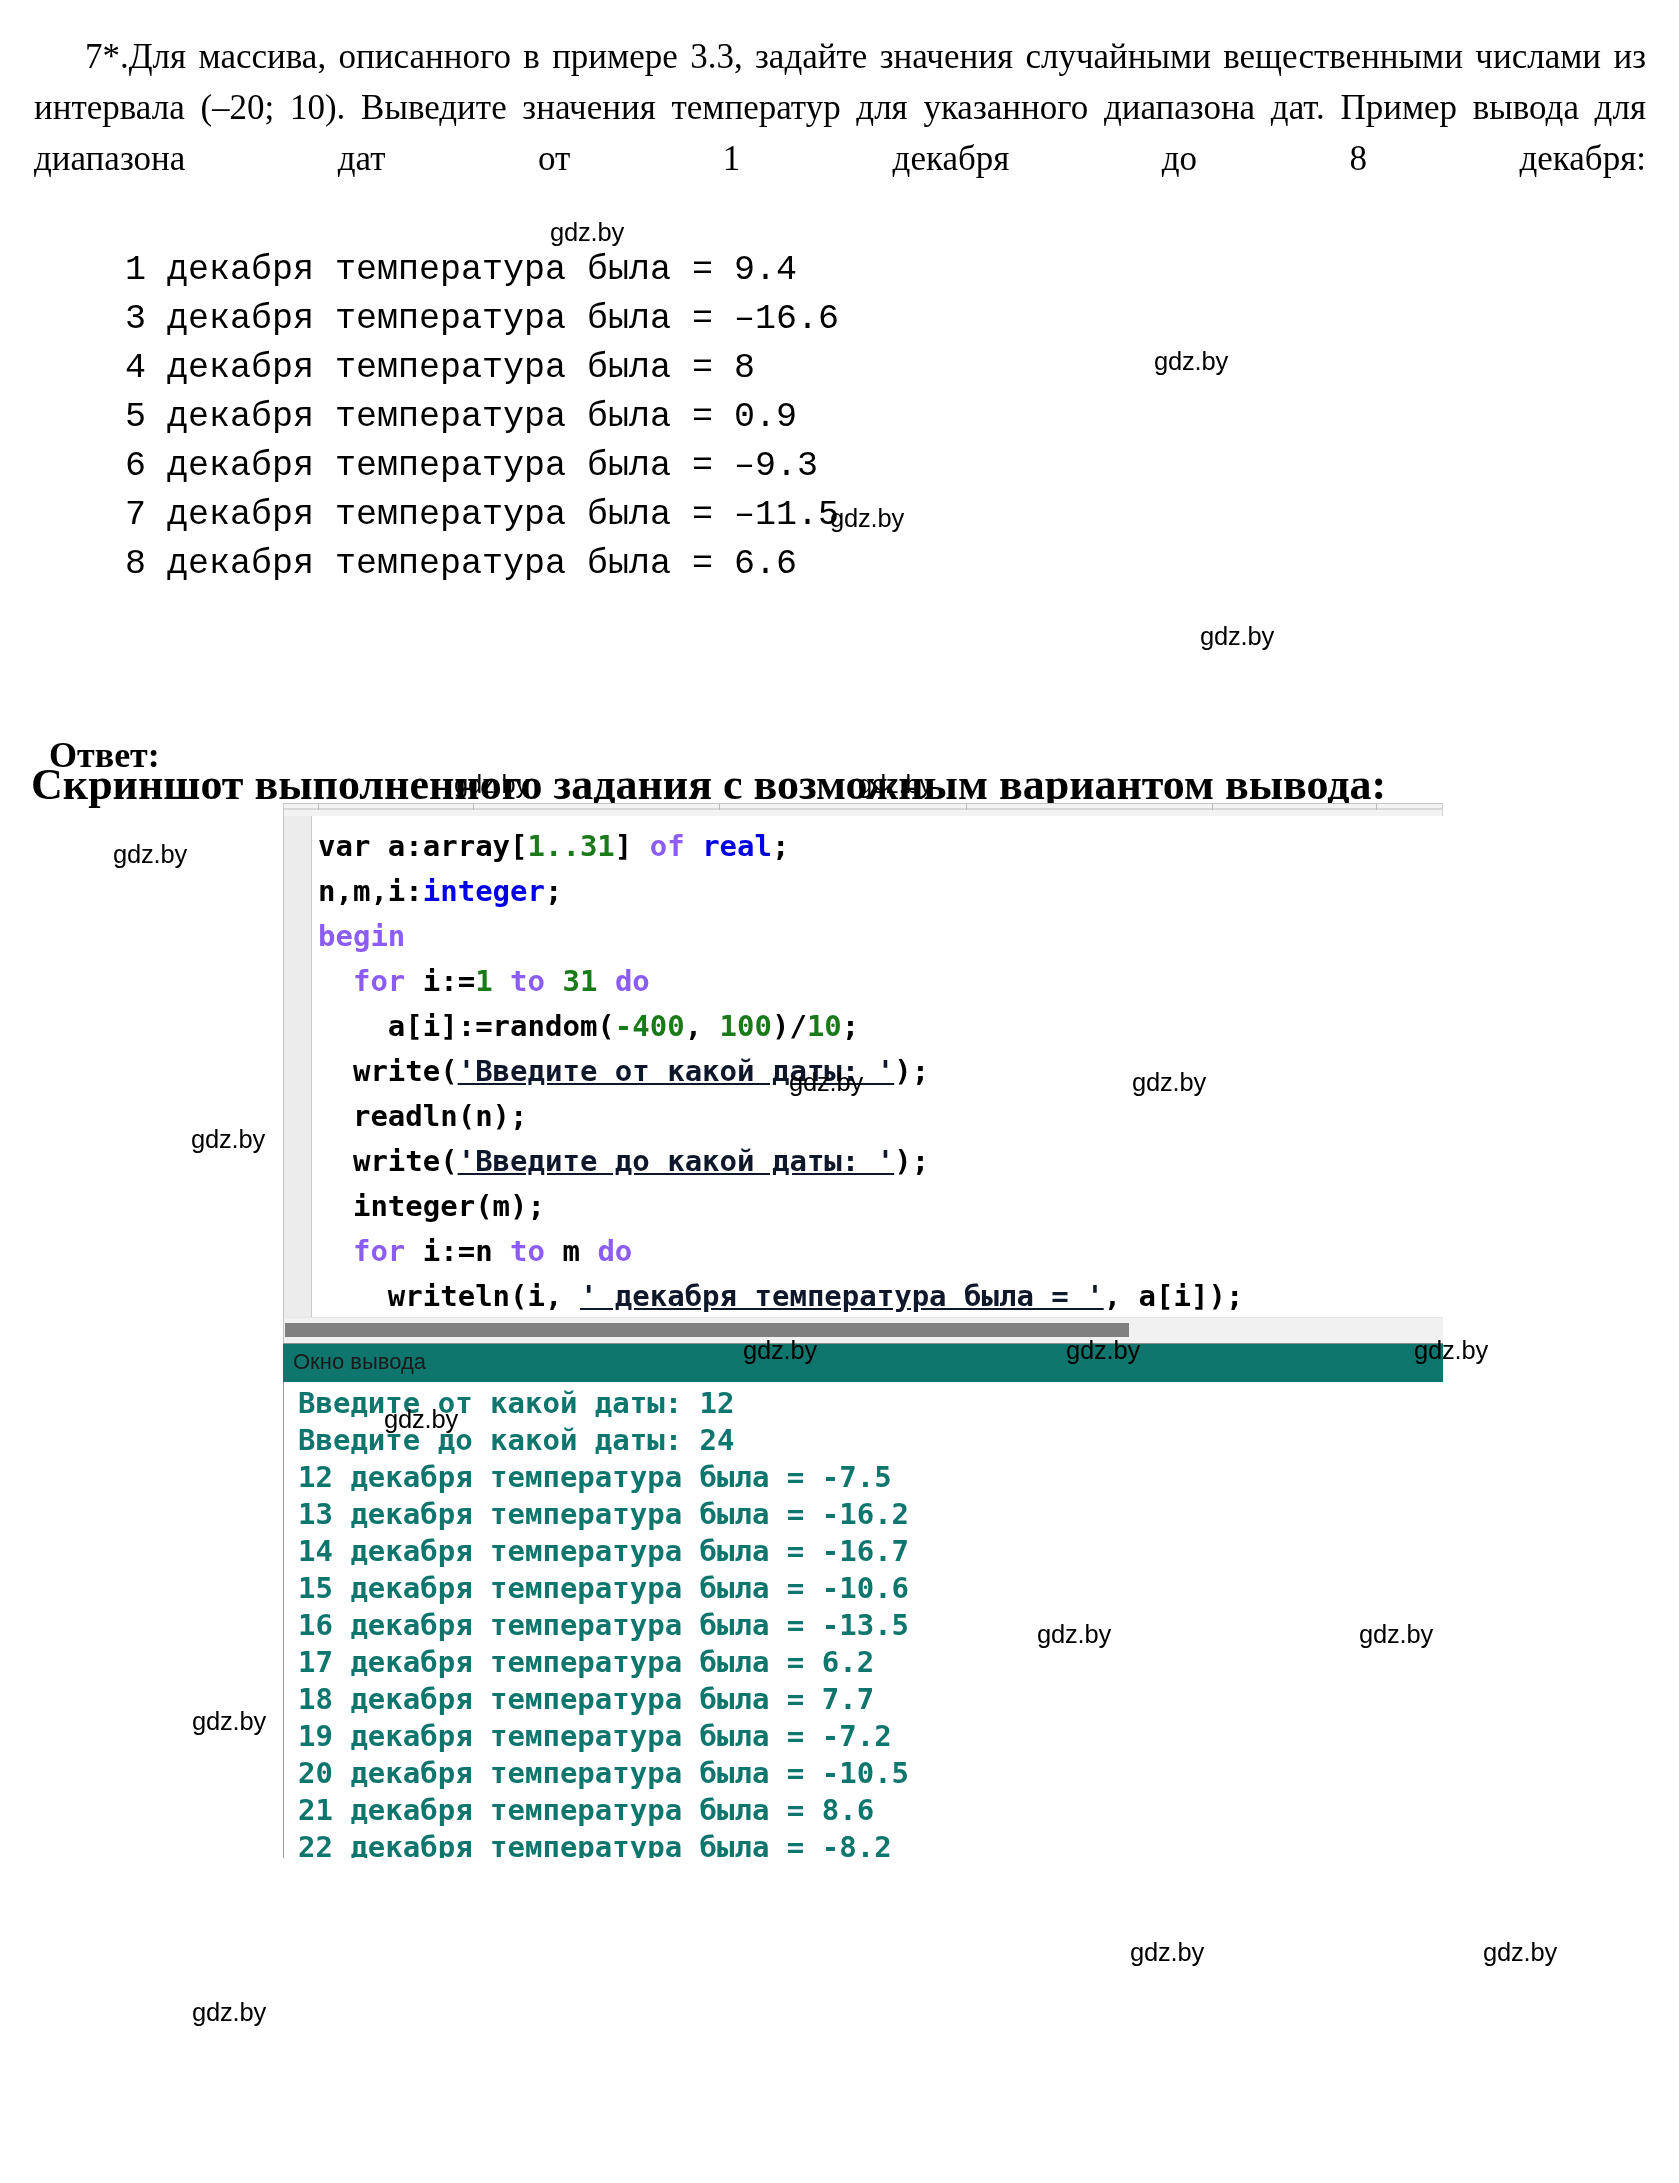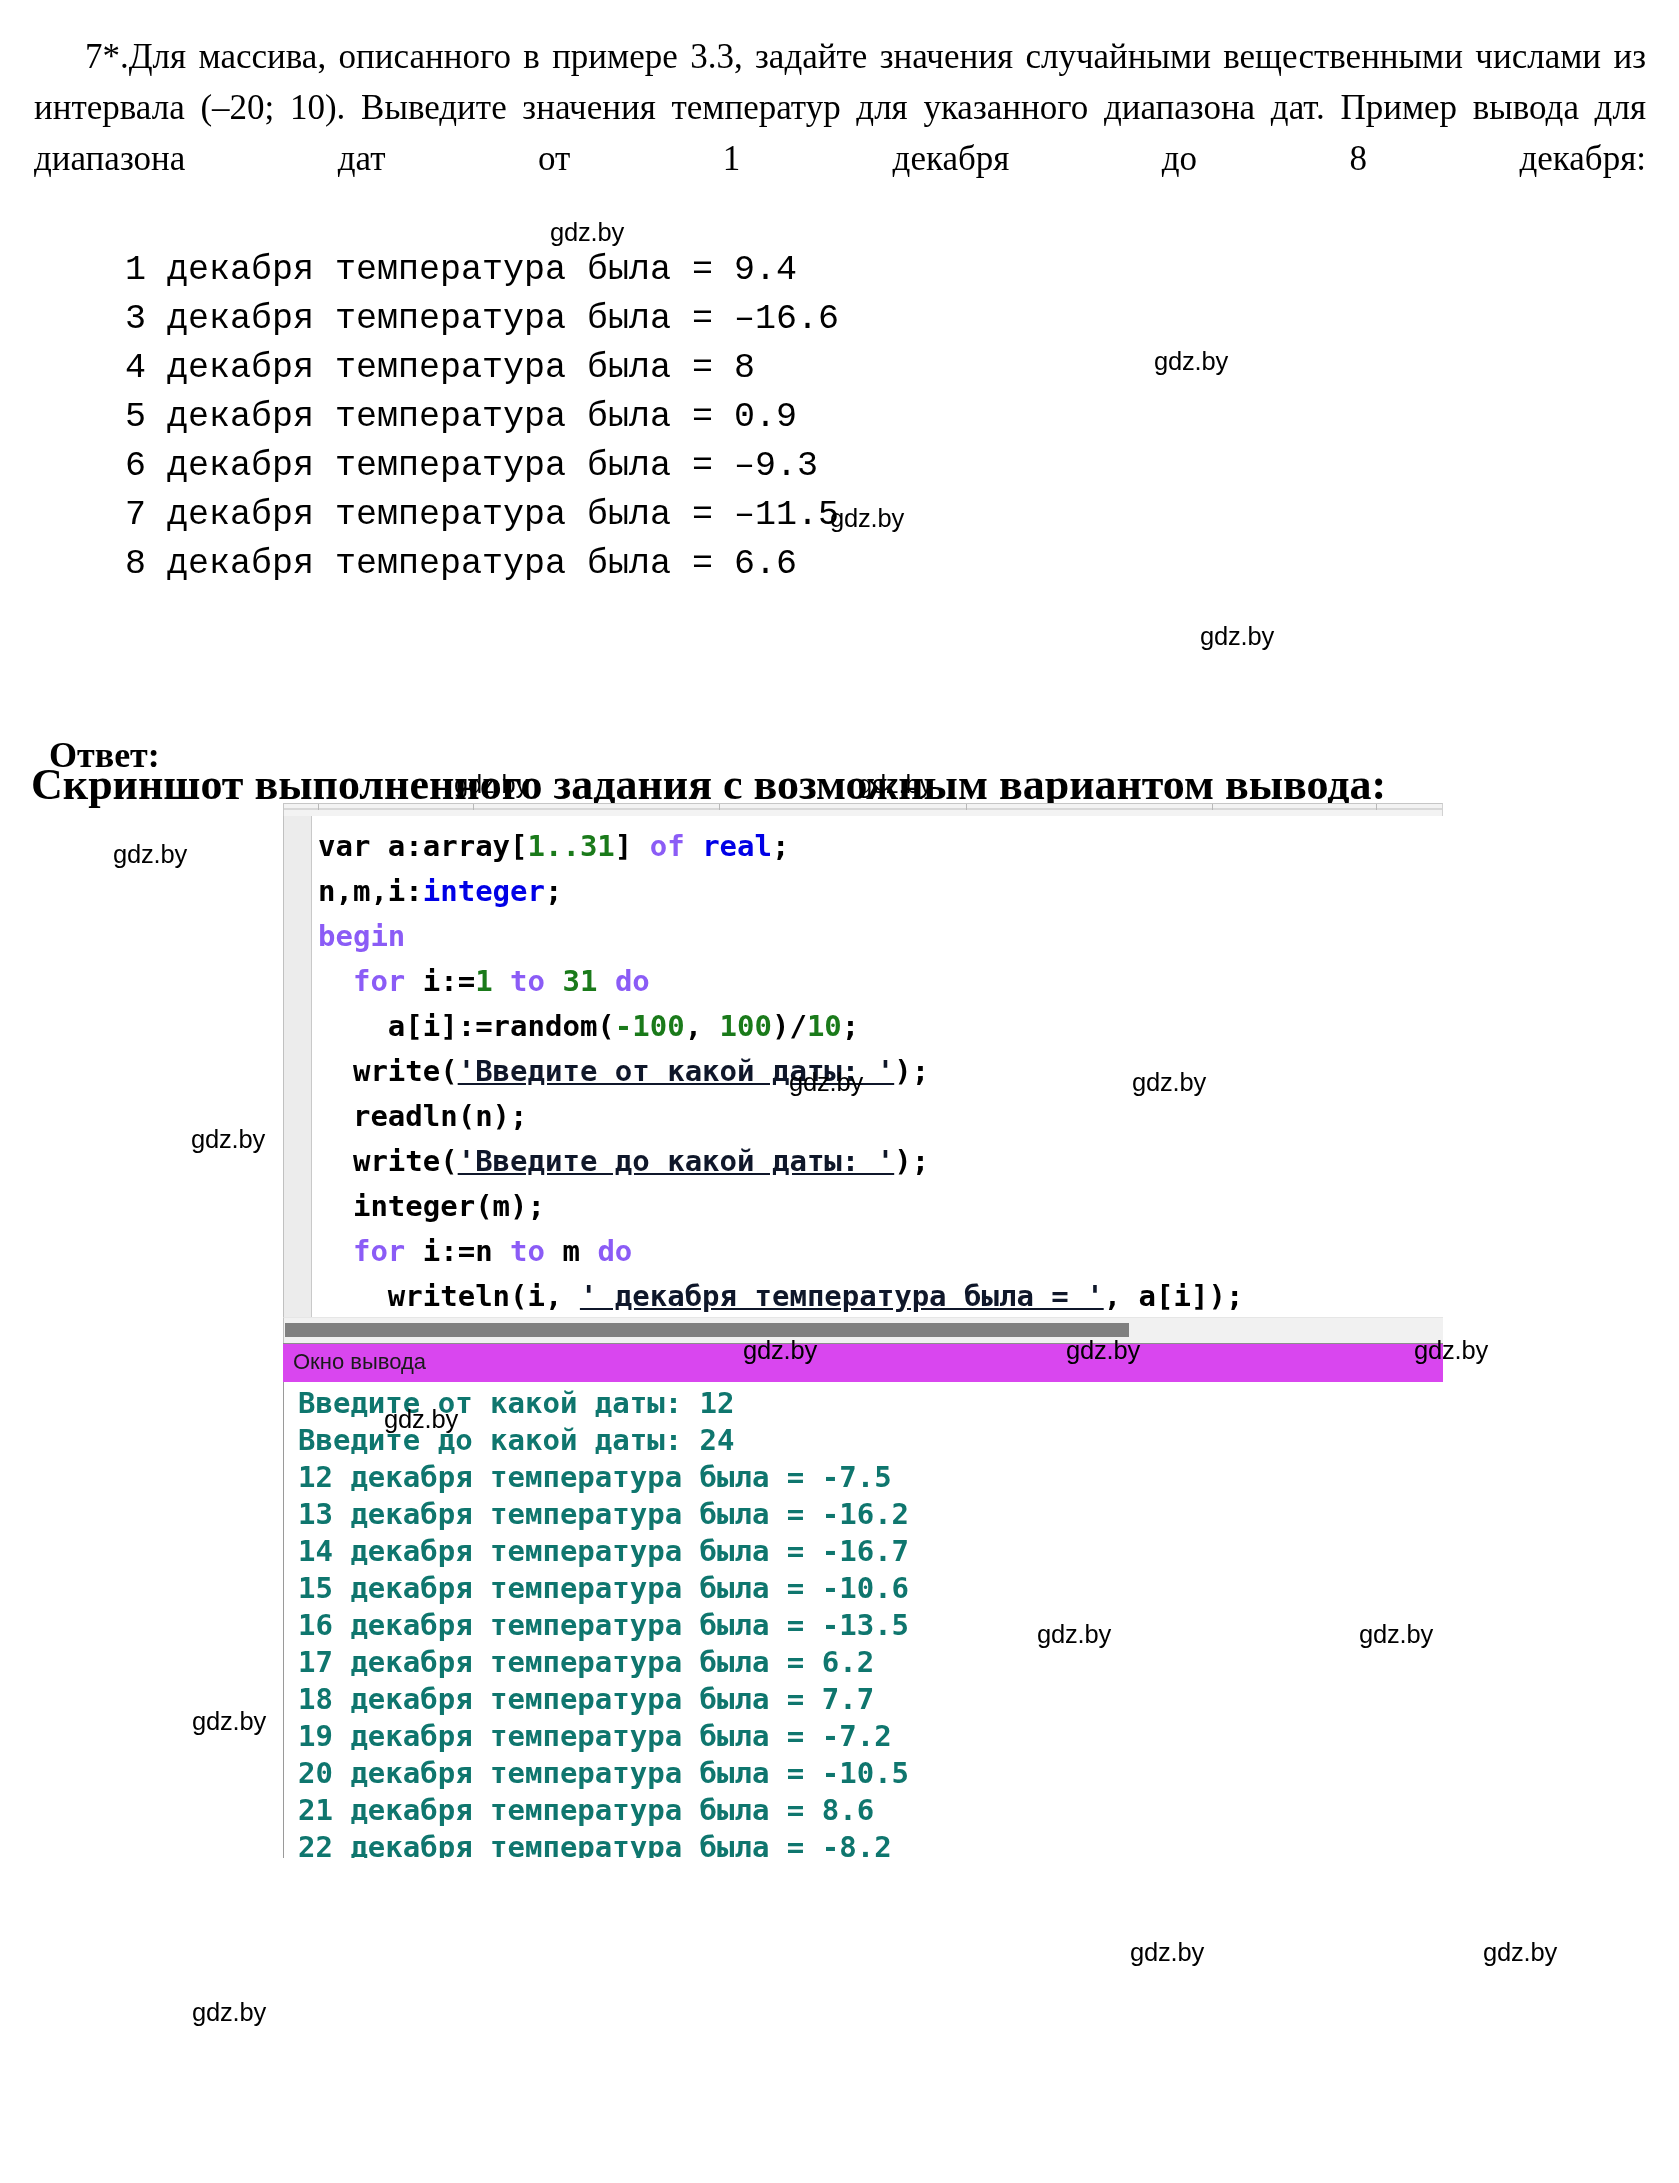--- a/index.html
+++ b/index.html
@@ -158,21 +158,21 @@
     left: 0.8px;
     top: 5px;
     width: 844px;
     height: 14px;
     background: #808080;
   }
 
   
   .out-titlebar {
     height: 38px;
-    background: #d946ef;
+    background: #0f766e;
     border-top: 0.8px solid #8d8d8d;
     position: relative;
   }
   .out-titlebar .title {
     position: absolute;
     left: 10px;
     top: 5.7px;
     font-family: "Liberation Sans", sans-serif;
     font-size: 22px;
     color: #1a1a1a;
@@ -228,21 +228,21 @@
     <div class="chrome-tick" style="left:928px"></div>
     <div class="chrome-tick" style="left:1092px"></div>
   </div>
 
   <div class="editor-body">
     <div class="gutter"></div>
     <div class="code" id="code-area"><span class="pln">var a:array[</span><span class="num">1..31</span><span class="pln">] </span><span class="kw">of</span><span class="pln"> </span><span class="typ">real</span><span class="pln">;</span>
 <span class="pln">n,m,i:</span><span class="typ">integer</span><span class="pln">;</span>
 <span class="kw">begin</span>
 <span class="pln">  </span><span class="kw">for</span><span class="pln"> i:=</span><span class="num">1</span><span class="pln"> </span><span class="kw">to</span><span class="pln"> </span><span class="num">31</span><span class="pln"> </span><span class="kw">do</span>
-<span class="pln">    a[i]:=random(</span><span class="num">-100</span><span class="pln">, </span><span class="num">100</span><span class="pln">)/</span><span class="num">10</span><span class="pln">;</span>
+<span class="pln">    a[i]:=random(</span><span class="num">-400</span><span class="pln">, </span><span class="num">100</span><span class="pln">)/</span><span class="num">10</span><span class="pln">;</span>
 <span class="pln">  write(</span><span class="str">'Введите от какой даты: '</span><span class="pln">);</span>
 <span class="pln">  readln(n);</span>
 <span class="pln">  write(</span><span class="str">'Введите до какой даты: '</span><span class="pln">);</span>
 <span class="pln">  integer(m);</span>
 <span class="pln">  </span><span class="kw">for</span><span class="pln"> i:=n </span><span class="kw">to</span><span class="pln"> m </span><span class="kw">do</span>
 <span class="pln">    writeln(i, </span><span class="str">' декабря температура была = '</span><span class="pln">, a[i]);</span>
 </div>
   </div>
 
   <div class="editor-hscroll">

